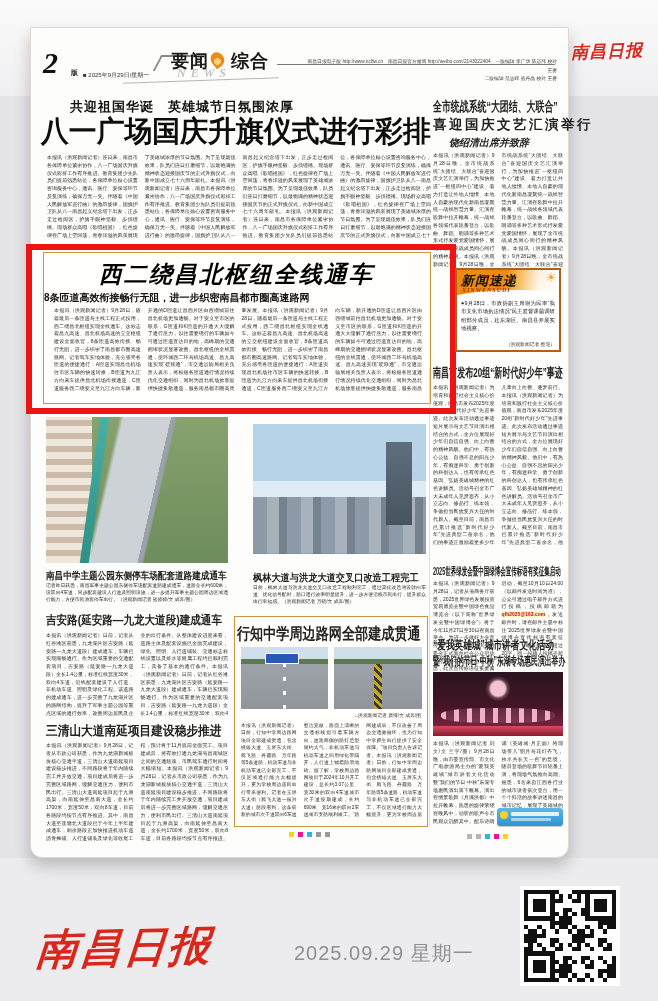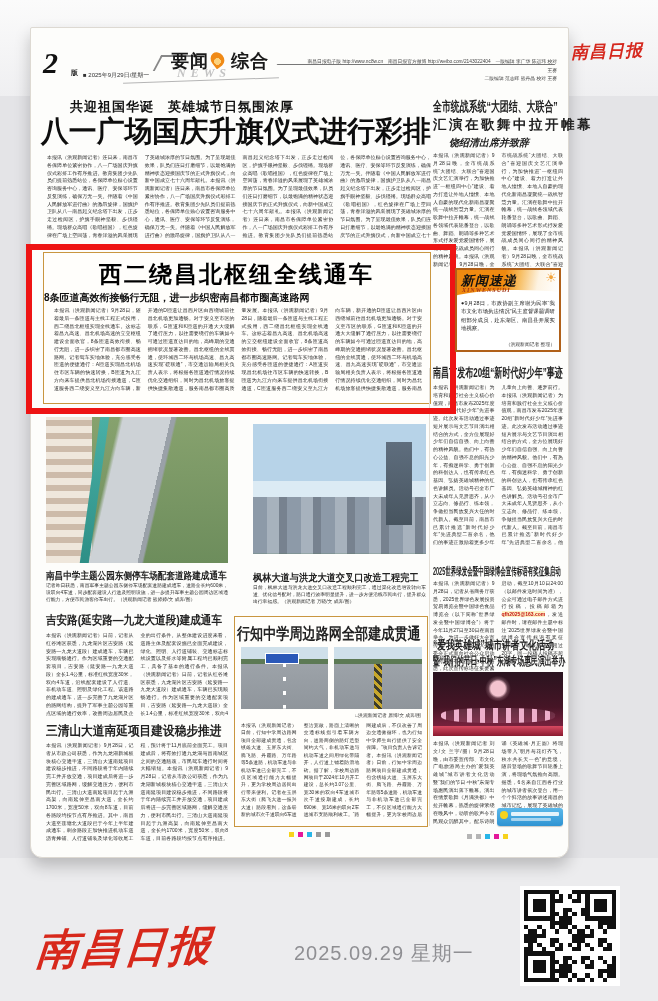--- a/index.html
+++ b/index.html
@@ -148,26 +148,26 @@
   <div class="abs mastinfo">
     <div>南昌日报电子版 http://www.nc8w.cn　南昌日报官方微博 http://weibo.com/2143022404　一版编辑 李广华 陈运玮 校对 王赛</div>
     <div>二版编辑 范志晖 熊丹晶 校对 王赛</div>
   </div>
 
   <div class="abs kicker">共迎祖国华诞　英雄城节日氛围浓厚</div>
   <div class="abs mainhl">八一广场国庆升旗仪式进行彩排</div>
   <div class="abs txt c4 mainbody">本报讯（洪观新闻记者）连日来，南昌市各保障单位紧密协作，八一广场国庆升旗仪式彩排工作有序推进。教育集团少先队员们提前熟悉站位，各保障单位贴心设置咨询服务中心，通讯、医疗、安保等环节反复演练，确保万无一失。伴随着《中国人民解放军进行曲》的激昂旋律，国旗护卫队从八一南昌起义纪念塔下出发，正步走过检阅区，护旗手眼神坚毅、步伐铿锵。现场群众高唱《歌唱祖国》，红色旋律在广场上空回荡，青春洋溢的风采展现了英雄城浓厚的节日氛围。为了呈现最佳效果，队员们连日打磨细节，以最饱满的精神状态迎接国庆节的正式升旗仪式，向新中国成立七十六周年献礼。本报讯（洪观新闻记者）连日来，南昌市各保障单位紧密协作，八一广场国庆升旗仪式彩排工作有序推进。教育集团少先队员们提前熟悉站位，各保障单位贴心设置咨询服务中心，通讯、医疗、安保等环节反复演练，确保万无一失。伴随着《中国人民解放军进行曲》的激昂旋律，国旗护卫队从八一南昌起义纪念塔下出发，正步走过检阅区，护旗手眼神坚毅、步伐铿锵。现场群众高唱《歌唱祖国》，红色旋律在广场上空回荡，青春洋溢的风采展现了英雄城浓厚的节日氛围。为了呈现最佳效果，队员们连日打磨细节，以最饱满的精神状态迎接国庆节的正式升旗仪式，向新中国成立七十六周年献礼。本报讯（洪观新闻记者）连日来，南昌市各保障单位紧密协作，八一广场国庆升旗仪式彩排工作有序推进。教育集团少先队员们提前熟悉站位，各保障单位贴心设置咨询服务中心，通讯、医疗、安保等环节反复演练，确保万无一失。伴随着《中国人民解放军进行曲》的激昂旋律，国旗护卫队从八一南昌起义纪念塔下出发，正步走过检阅区，护旗手眼神坚毅、步伐铿锵。现场群众高唱《歌唱祖国》，红色旋律在广场上空回荡，青春洋溢的风采展现了英雄城浓厚的节日氛围。为了呈现最佳效果，队员们连日打磨细节，以最饱满的精神状态迎接国庆节的正式升旗仪式，向新中国成立七十六周年献礼。本报讯（洪观新闻记者）连日来，南昌市各保障单位紧密协作，八一广场国庆升旗仪式彩排工作有序推进。教育集团少先队员们提前熟悉站位，各保障单位贴心设置咨询服务中心，通讯、医疗、安保等环节反复演练，确保万无一失。伴随着《中国人民解放军进行曲》的激昂旋律，国旗护卫队从八一南昌起义纪念塔下出发，正步走过检阅区，护旗手眼神坚毅、步伐铿锵。现场群众高唱《歌唱祖国》，红色旋律在广场上空回荡，青春洋溢的风采展现了英雄城浓厚的节日氛围。为了呈现最佳效果，队员们连日打磨细节，以最饱满的精神状态迎接国庆节的正式升旗仪式，向新中国成立七十六周年献礼。</div>
 
   <div class="abs rt1 nowrap">全市统战系统“大团结、大联合”</div>
-  <div class="abs rt2">汇演在歌舞中拉开帷幕</div>
+  <div class="abs rt2">喜迎国庆文艺汇演举行</div>
   <div class="abs rtby">饶绍清出席并致辞</div>
   <div class="abs txt c2 rtbody">本报讯（洪观新闻记者）9月28日晚，全市统战系统“大团结、大联合”喜迎国庆文艺汇演举行，为加快推进“一枢纽四中心”建设、着力打造让外地人憧憬、本地人自豪的现代化新南昌凝聚统一战线智慧力量。汇演在歌舞中拉开帷幕，统一战线各领域代表轮番登台，以歌曲、舞蹈、朗诵等多种艺术形式抒发爱党爱国情怀，展现了全市统战成员同心同行的精神风貌。本报讯（洪观新闻记者）9月28日晚，全市统战系统“大团结、大联合”喜迎国庆文艺汇演举行，为加快推进“一枢纽四中心”建设、着力打造让外地人憧憬、本地人自豪的现代化新南昌凝聚统一战线智慧力量。汇演在歌舞中拉开帷幕，统一战线各领域代表轮番登台，以歌曲、舞蹈、朗诵等多种艺术形式抒发爱党爱国情怀，展现了全市统战成员同心同行的精神风貌。本报讯（洪观新闻记者）9月28日晚，全市统战系统“大团结、大联合”喜迎国庆文艺汇演举行，为加快推进“一枢纽四中心”建设、着力打造让外地人憧憬、本地人自豪的现代化新南昌凝聚统一战线智慧力量。汇演在歌舞中拉开帷幕，统一战线各领域代表轮番登台，以歌曲、舞蹈、朗诵等多种艺术形式抒发爱党爱国情怀，展现了全市统战成员同心同行的精神风貌。</div>
 
   <div class="abs xbox">
-    <div class="abs xtitle" style="left:0;top:6px;width:385px;">西二绕昌北枢纽全线通车</div>
+    <div class="abs xtitle" style="left:0;top:6px;width:385px;font-style:italic;">西二绕昌北枢纽全线通车</div>
     <div class="abs xsub" style="left:0;top:38px;width:385px;">8条匝道高效衔接畅行无阻，进一步织密南昌都市圈高速路网</div>
     <div class="abs txt c4" style="left:10px;top:54px;width:368px;height:92px;">本报讯（洪观新闻记者）9月28日，随着最后一条匝道与主线工程正式投用，西二绕昌北枢纽实现全线通车。这标志着昌九高速、昌北机场高速的立交枢纽建设全面收官，8条匝道高效衔接、畅行无阻，进一步织密了南昌都市圈高速路网。记者驾车实地体验，充分感受各匝道的便捷通行：A匝道实现昌北机场往市区车辆的快速转换，B匝道为九江方向来车提供昌北机场衔接通道，C匝道服务西二绕安义至九江方向车辆，新开通的D匝道让昌西片区由西绕城前往昌北机场更加通畅。对于安义至市区的联系，G匝道和K匝道的开通大大缓解了通行压力，以往需要绕行的车辆如今可通过匝道直达目的地，高峰期的交通拥堵状况显著改善。昌北枢纽的全线贯通，使环城西二环与机场高速、昌九高速实现“硬联通”，市交通运输局相关负责人表示，将根据各匝道通行情况持续优化交通组织，同时为昌北机场旅客提供快捷集散通道，服务南昌都市圈高质量发展。本报讯（洪观新闻记者）9月28日，随着最后一条匝道与主线工程正式投用，西二绕昌北枢纽实现全线通车。这标志着昌九高速、昌北机场高速的立交枢纽建设全面收官，8条匝道高效衔接、畅行无阻，进一步织密了南昌都市圈高速路网。记者驾车实地体验，充分感受各匝道的便捷通行：A匝道实现昌北机场往市区车辆的快速转换，B匝道为九江方向来车提供昌北机场衔接通道，C匝道服务西二绕安义至九江方向车辆，新开通的D匝道让昌西片区由西绕城前往昌北机场更加通畅。对于安义至市区的联系，G匝道和K匝道的开通大大缓解了通行压力，以往需要绕行的车辆如今可通过匝道直达目的地，高峰期的交通拥堵状况显著改善。昌北枢纽的全线贯通，使环城西二环与机场高速、昌九高速实现“硬联通”，市交通运输局相关负责人表示，将根据各匝道通行情况持续优化交通组织，同时为昌北机场旅客提供快捷集散通道，服务南昌都市圈高质量发展。本报讯（洪观新闻记者）9月28日，随着最后一条匝道与主线工程正式投用，西二绕昌北枢纽实现全线通车。这标志着昌九高速、昌北机场高速的立交枢纽建设全面收官，8条匝道高效衔接、畅行无阻，进一步织密了南昌都市圈高速路网。记者驾车实地体验，充分感受各匝道的便捷通行：A匝道实现昌北机场往市区车辆的快速转换，B匝道为九江方向来车提供昌北机场衔接通道，C匝道服务西二绕安义至九江方向车辆，新开通的D匝道让昌西片区由西绕城前往昌北机场更加通畅。对于安义至市区的联系，G匝道和K匝道的开通大大缓解了通行压力，以往需要绕行的车辆如今可通过匝道直达目的地，高峰期的交通拥堵状况显著改善。昌北枢纽的全线贯通，使环城西二环与机场高速、昌九高速实现“硬联通”，市交通运输局相关负责人表示，将根据各匝道通行情况持续优化交通组织，同时为昌北机场旅客提供快捷集散通道，服务南昌都市圈高质量发展。</div>
   </div>
   <div class="abs redbox"></div>
 
   <div class="abs nfbox">
     <div class="nfhead">
       <div class="nfswoosh"></div>
       <div class="nftitle">新闻速递</div>
       <div class="nfen">XINWENSUDI</div>

